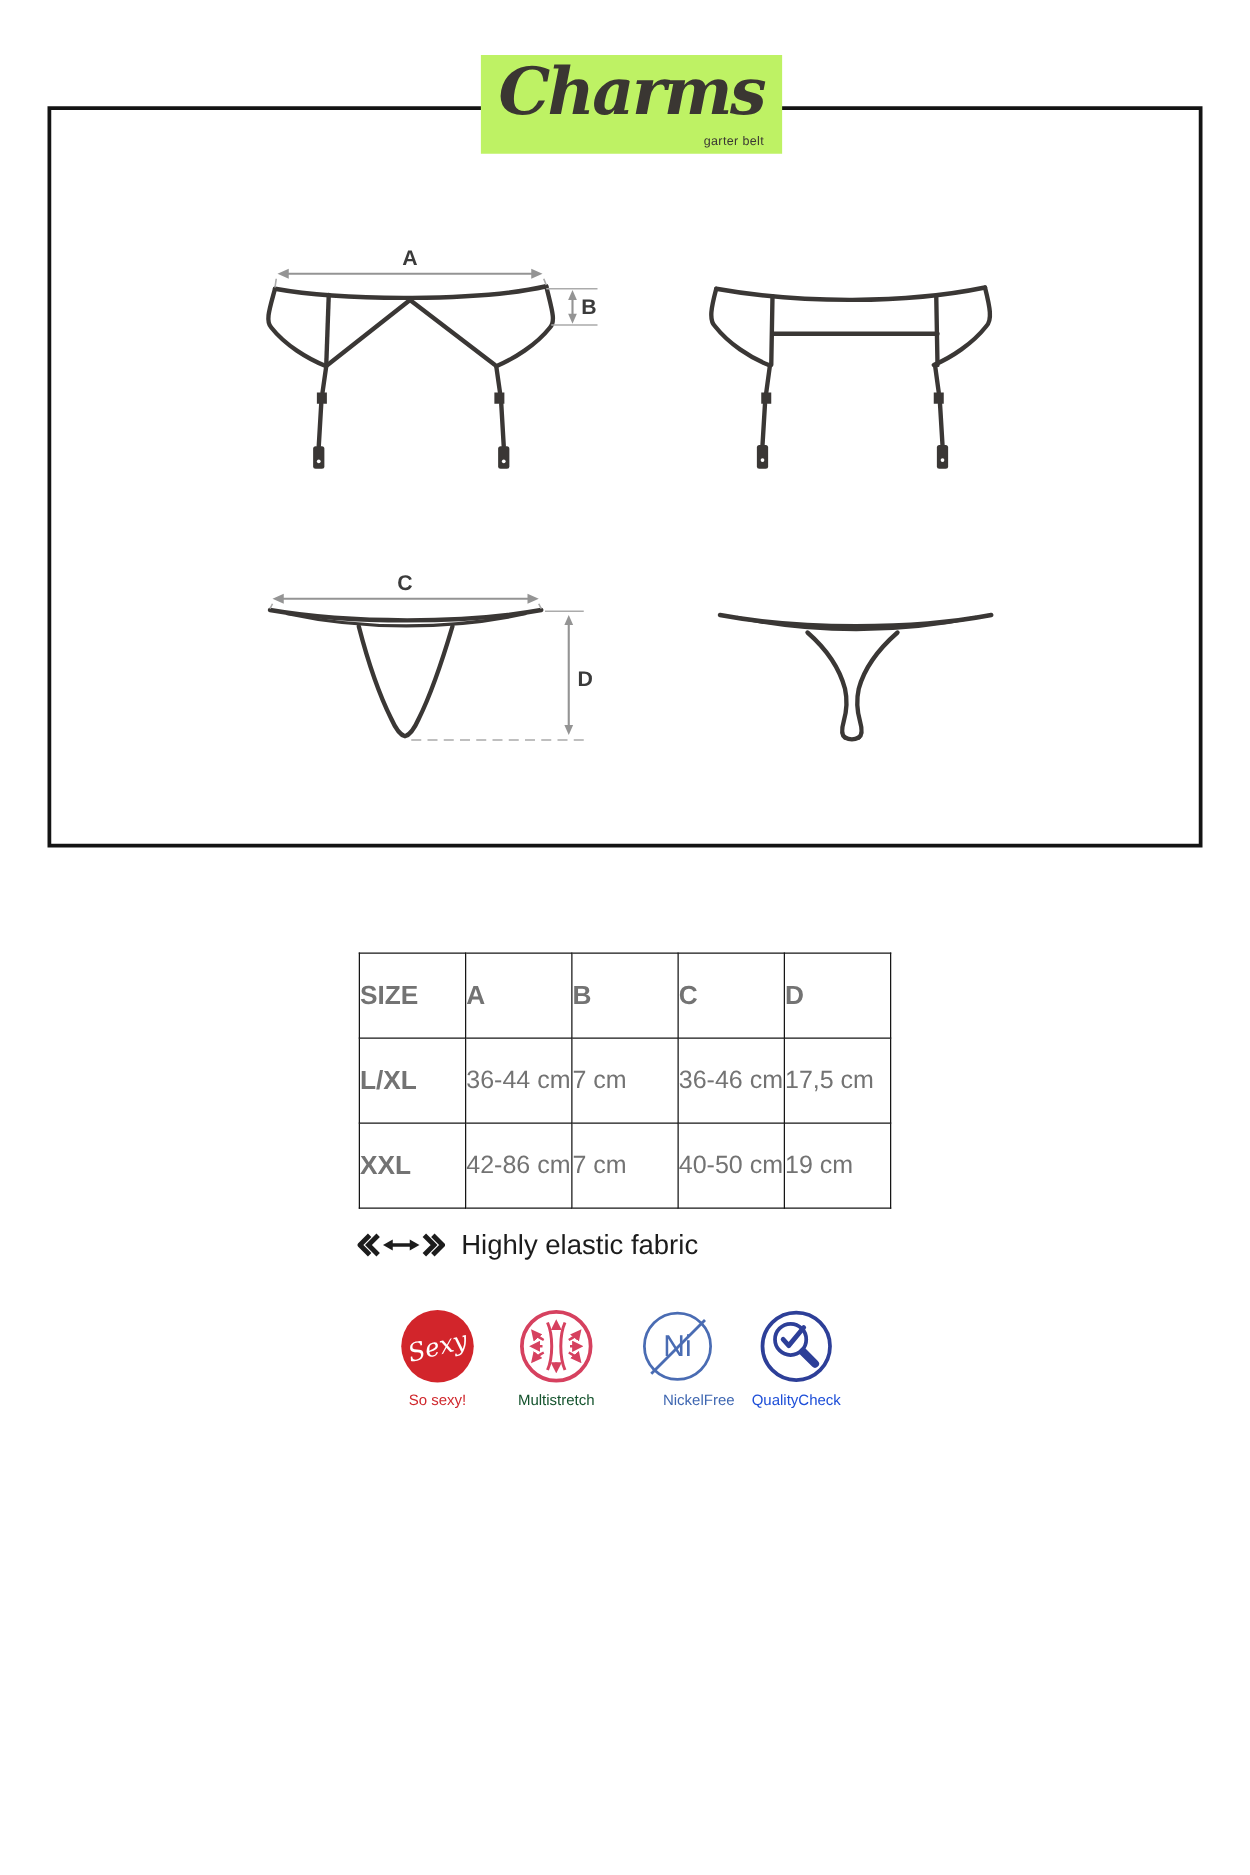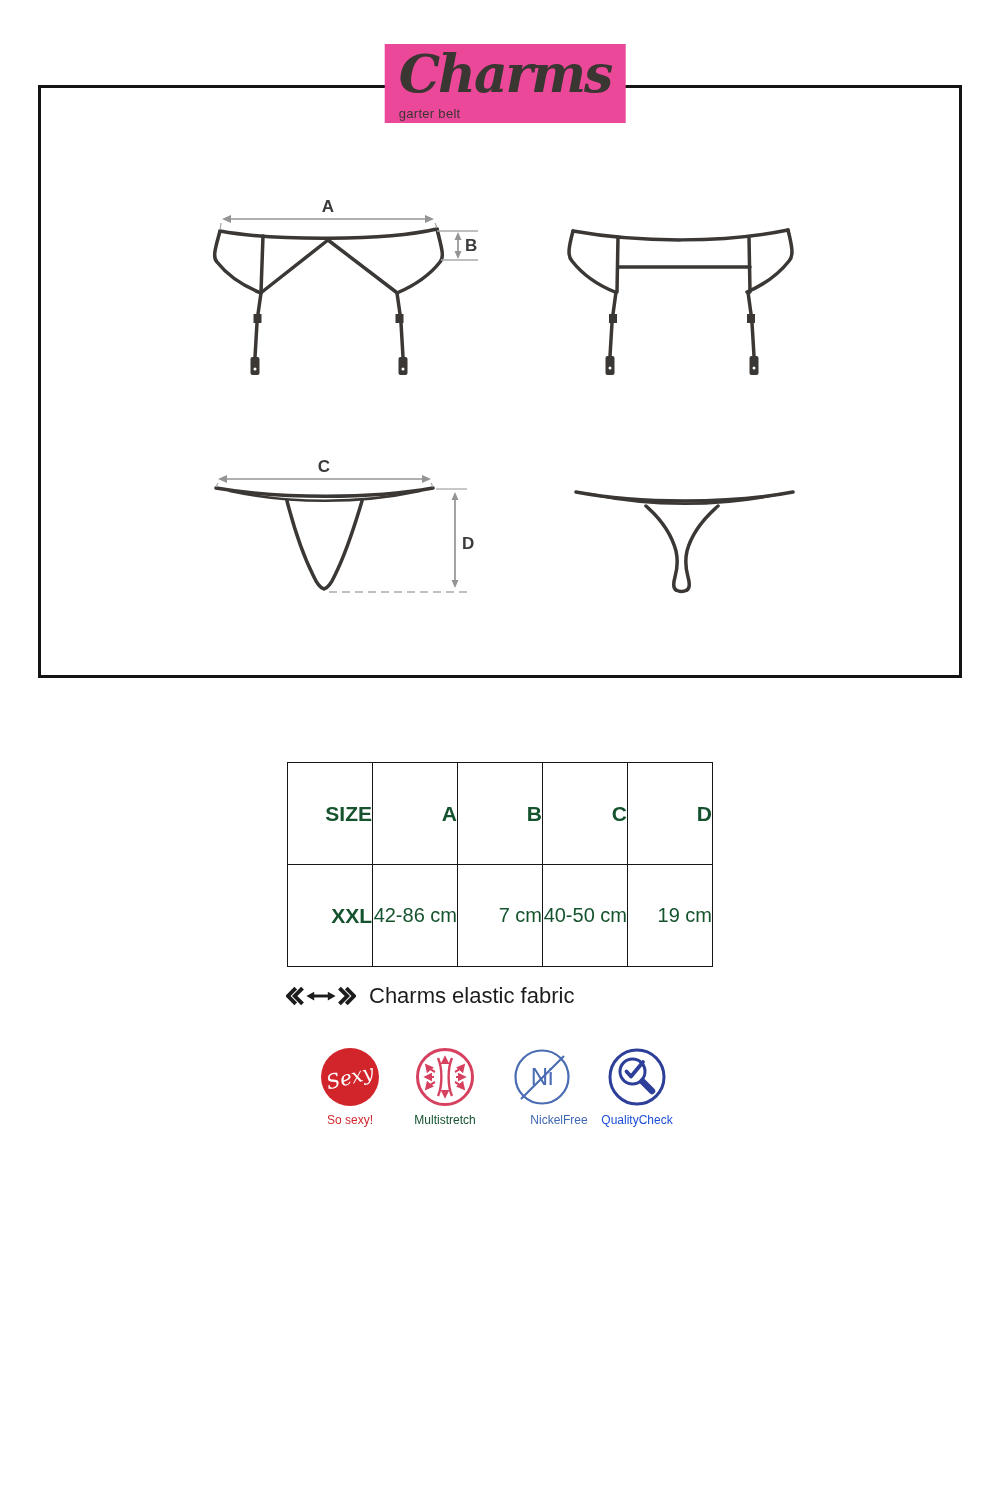--- a/index.html
+++ b/index.html
@@ -7,32 +7,32 @@
   body {
     width: 1000px; height: 1500px;
     position: relative;
     font-family: "Liberation Sans", sans-serif;
     overflow: hidden;
   }
   
   .brand {
     position: absolute; top: 44px; left: 505px;
     transform: translateX(-50%);
-    z-index: 5; text-align: left;
-    background: #ec4899; padding: 0 14px;
+    z-index: 5; text-align: right;
+    background: #bef264; padding: 0 14px;
   }
   .brand-title {
     font-family: "DejaVu Serif", serif;
     font-style: italic; font-weight: 700;
     font-size: 52px; line-height: 60px;
     color: #3a3632; letter-spacing: -2px;
     white-space: nowrap;
   }
   .brand-subtitle {
-    font-size: 13px; line-height: 18px; margin-top: 1px;
+    font-size: 10px; line-height: 18px; margin-top: 1px;
     color: #3a3632; letter-spacing: 0.3px;
   }
   
   .frame {
     position: absolute; left: 38px; top: 85px;
     width: 924px; height: 593px;
     border: 3px solid #141414;
   }
   .diagram-svg {
     position: absolute; left: 38px; top: 85px;
@@ -46,22 +46,22 @@
   .ext { stroke: #ababab; stroke-width: 1.3; fill: none; }
   .dim-label { font-family: "Liberation Sans", sans-serif; font-weight: bold; font-size: 17px; fill: #3b3b3b; }
   
   .size-table {
     position: absolute; left: 287px; top: 762px;
     width: 426px; height: 205px;
     border-collapse: collapse; table-layout: fixed;
   }
   .size-table th, .size-table td {
     border: 1.6px solid #161616;
-    text-align: right; vertical-align: middle;
-    color: #14532d;
+    text-align: left; vertical-align: middle;
+    color: #737373;
   }
   .size-table th { font-size: 21px; font-weight: bold; }
   .size-table td { font-size: 20px; font-weight: normal; }
   
   .elastic-row {
     position: absolute; left: 286px; top: 983px;
     display: flex; align-items: center; gap: 13px;
   }
   .elastic-text { font-size: 22px; color: #1c1c1c; }
   
@@ -179,20 +179,27 @@
 <table class="size-table">
   <tbody>
       <tr>
     <th>SIZE</th>
     <th>A</th>
     <th>B</th>
     <th>C</th>
     <th>D</th>
   </tr>
   <tr>
+    <th>L/XL</th>
+    <td>36-44 cm</td>
+    <td>7 cm</td>
+    <td>36-46 cm</td>
+    <td>17,5 cm</td>
+  </tr>
+  <tr>
     <th>XXL</th>
     <td>42-86 cm</td>
     <td>7 cm</td>
     <td>40-50 cm</td>
     <td>19 cm</td>
   </tr>
 </tbody>
   </table>
 
 <div class="elastic-row">
@@ -200,21 +207,21 @@
     <g stroke="#1c1c1c" stroke-width="4" fill="none">
       <path d="M 10,4 L 2,12 L 10,20"></path>
       <path d="M 17,4 L 9,12 L 17,20"></path>
       <path d="M 55,4 L 63,12 L 55,20"></path>
       <path d="M 62,4 L 70,12 L 62,20"></path>
     </g>
     <line x1="28" y1="12" x2="44" y2="12" stroke="#1c1c1c" stroke-width="3"></line>
     <polygon points="21,12 29,7.5 29,16.5" fill="#1c1c1c"></polygon>
     <polygon points="51,12 43,7.5 43,16.5" fill="#1c1c1c"></polygon>
   </svg>
-  <span class="elastic-text">Charms elastic fabric</span>
+  <span class="elastic-text">Highly elastic fabric</span>
 </div>
 
 <div class="badge badge-sexy">
   <svg width="62" height="62" viewBox="-31 -31 62 62">
     <circle cx="0" cy="0" r="29" fill="#d2252b"></circle>
     <text class="sexy-script" x="0" y="7" text-anchor="middle" transform="rotate(-14)">Sexy</text>
   </svg>
   <div class="badge-label">So sexy!</div>
 </div>
 

